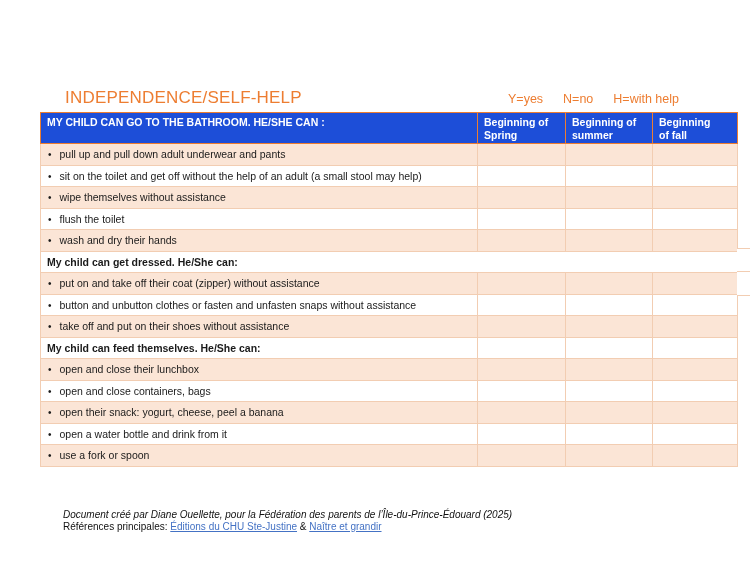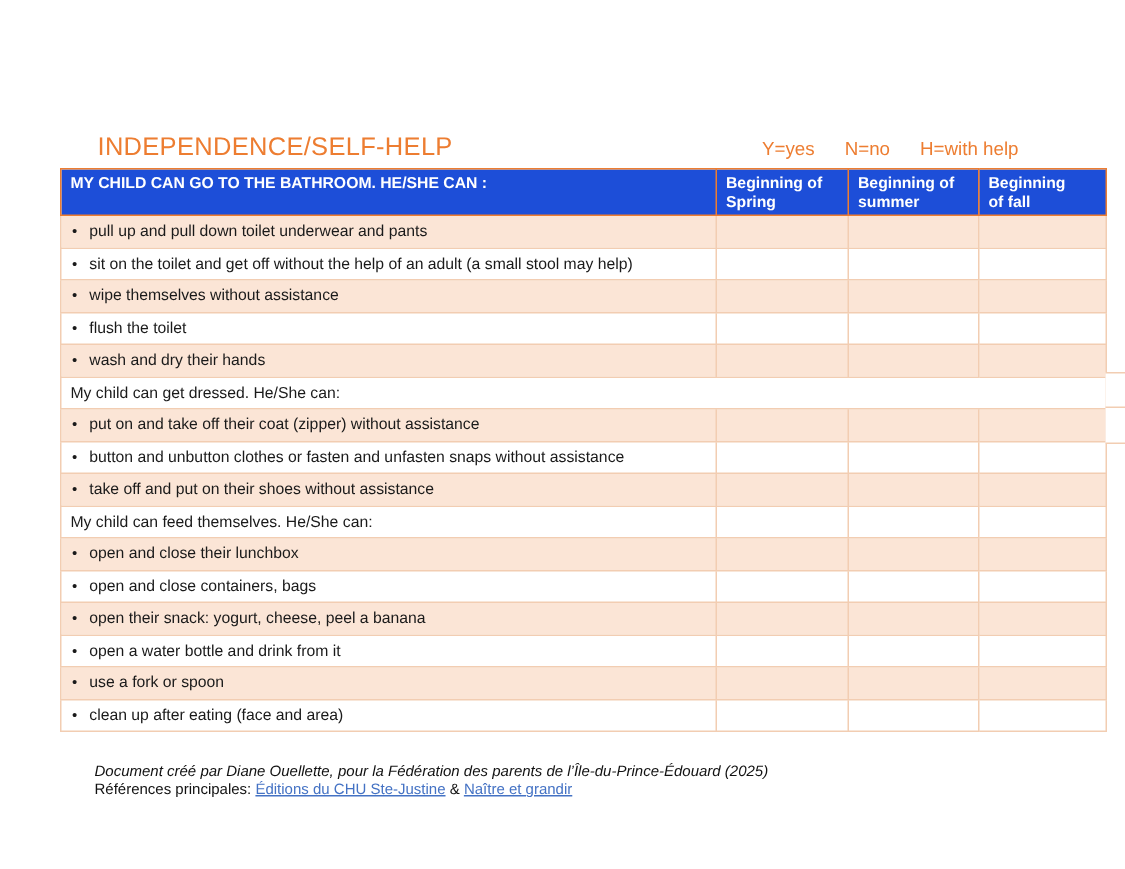--- a/index.html
+++ b/index.html
@@ -40,21 +40,21 @@
   .tbl td {
     border: 1px solid #F2CDB2;
     font-size: 10.5px; color: #1a1a1a;
     height: 21.5px; padding: 0;
     vertical-align: middle;
   }
   .tbl tbody tr:nth-child(odd) td { background: #FBE5D6; }
   .tbl tbody tr:nth-child(even) td { background: #ffffff; }
   td.c1 { padding-left: 7px; }
   .bullet { display: inline-block; margin-right: 8px; font-size: 10px; }
-  td.section { font-weight: normal; padding-left: 6px; margin-top: 32px; }
+  td.section { font-weight: bold; padding-left: 6px; margin-top: 32px; }
 
   .fragment {
     position: absolute; left: 737px; top: 248px; width: 13px; height: 48px;
     background: #ffffff;
     border-top: 1px solid #F2CDB2; border-bottom: 1px solid #F2CDB2;
   }
   .fragment .frag-divider {
     position: absolute; left: 0; right: 0; top: 22px;
     border-top: 1px solid #F2CDB2;
   }
@@ -92,21 +92,21 @@
         <th>Beginning of
 Spring</th>
         <th>Beginning of
 summer</th>
         <th>Beginning
 of fall</th>
       </tr>
     </thead>
     <tbody>
       <tr>
-        <td class="c1"><span class="bullet">•</span><span>pull up and pull down toilet underwear and pants</span></td>
+        <td class="c1"><span class="bullet">•</span><span>pull up and pull down adult underwear and pants</span></td>
         <td></td>
         <td></td>
         <td></td>
       </tr>
       <tr>
         <td class="c1"><span class="bullet">•</span><span>sit on the toilet and get off without the help of an adult (a small stool may help)</span></td>
         <td></td>
         <td></td>
         <td></td>
       </tr>
@@ -174,26 +174,20 @@
         <td></td>
       </tr>
       <tr>
         <td class="c1"><span class="bullet">•</span><span>open a water bottle and drink from it</span></td>
         <td></td>
         <td></td>
         <td></td>
       </tr>
       <tr>
         <td class="c1"><span class="bullet">•</span><span>use a fork or spoon</span></td>
-        <td></td>
-        <td></td>
-        <td></td>
-      </tr>
-      <tr>
-        <td class="c1"><span class="bullet">•</span><span>clean up after eating (face and area)</span></td>
         <td></td>
         <td></td>
         <td></td>
       </tr>
     </tbody>
   </table>
 
   <div class="fragment">
     <div class="frag-divider"></div>
   </div>

